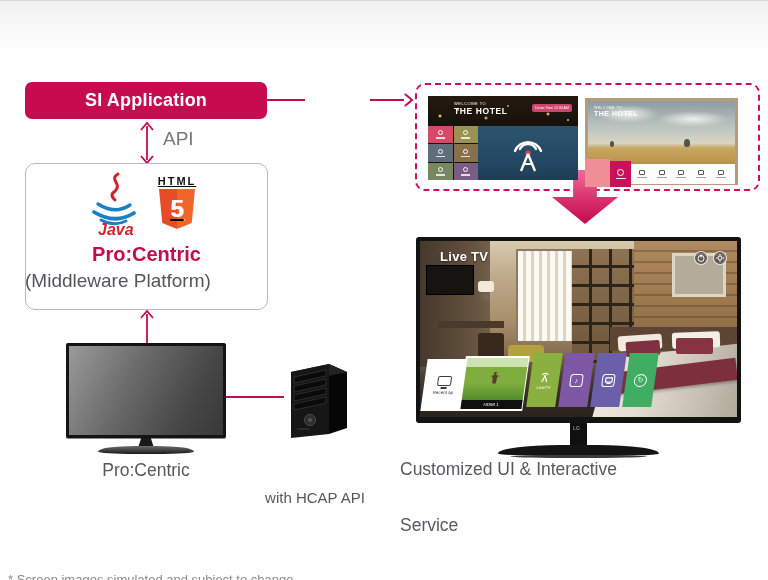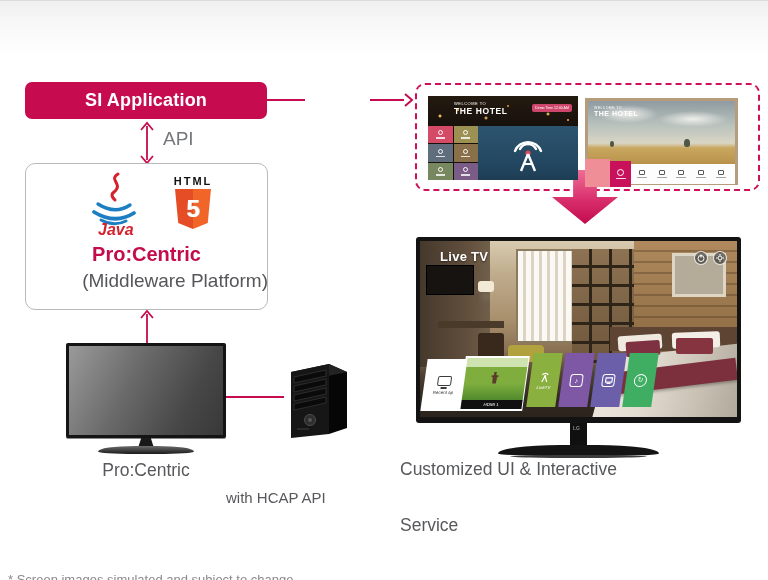--- a/index.html
+++ b/index.html
@@ -15,31 +15,31 @@
   
   .node-btn { background:#c60b4f; color:#fff; font-weight:bold; font-size:18px;
     display:flex; align-items:center; justify-content:center; border-radius:7px; letter-spacing:.2px; }
   .conn-h { background:#c60b4f; height:2px; }
 
   
   .mw-box { left:25px; top:163px; width:243px; height:147px; background:#fff;
     border:1px solid #b9b9b9; border-radius:10px; }
   .mw-title { left:25px; top:243px; width:243px; text-align:center; font-weight:bold;
     font-size:20px; color:#c20c4b; }
-  .mw-sub { left:25px; top:270px; width:243px; text-align:right; font-size:19px; color:#55565a; }
+  .mw-sub { left:25px; top:270px; width:243px; text-align:left; font-size:19px; color:#55565a; }
   .html-word { font-weight:bold; font-size:11px; letter-spacing:2px; color:#111; text-align:center; }
   .html-shield { width:36px; height:40px; margin:2px auto 0;
     background:linear-gradient(90deg,#e44d26 0 50%,#f16529 50% 100%);
     clip-path:polygon(0 0,100% 0,91% 85%,50% 100%,9% 85%);
     display:flex; align-items:center; justify-content:center; }
   .html-five { color:#fff; font-weight:bold; font-size:24px; line-height:1; text-shadow:1px 0 0 #d8d8d8; }
 
   
   .cap { text-align:center; color:#57585b; font-size:17.5px; }
-  .cap-small { color:#57585b; font-size:15px; }
+  .cap-small { text-align:center; color:#57585b; font-size:15px; }
 
   
   .tvl { left:66px; top:343px; width:160px; height:95px; background:#141414; padding:3px;
     border-radius:2px; box-shadow:0 1px 0 #8b8b8b; }
   .tvl-screen { width:100%; height:100%;
     background:linear-gradient(118deg,#9a9a9a 0%,#6a6a6a 40%,#474747 75%,#383838 100%); }
   .tvl-neck { left:138px; top:438px; width:16px; height:10px; background:#191919;
     clip-path:polygon(20% 0,80% 0,100% 100%,0 100%); }
   .tvl-base { left:98px; top:446px; width:96px; height:8px;
     background:linear-gradient(180deg,#6d6d6d,#1a1a1a);
@@ -196,21 +196,21 @@
   <div class="abs" style="left:163px;top:128px;font-size:19px;color:#76777b;">API</div>
 
   <div class="abs mw-box"></div>
   <svg class="abs" style="left:88px;top:171px;" width="54" height="66">
     <path d="M30 3 C20 9 36 13 26 21 C22 24 25 27 27 29" fill="none" stroke="#d3212d" stroke-width="3" stroke-linecap="round"></path>
     <path d="M10 33 q17 11 32 1" fill="none" stroke="#1d7ec2" stroke-width="3.4" stroke-linecap="round"></path>
     <path d="M6 41 q21 13 40 1" fill="none" stroke="#1d7ec2" stroke-width="3.8" stroke-linecap="round"></path>
     <path d="M13 49 q13 7 25 1" fill="none" stroke="#1d7ec2" stroke-width="3" stroke-linecap="round"></path>
     <text x="10" y="64" font-family="Liberation Sans, sans-serif" font-weight="bold" font-style="italic" font-size="16" fill="#d3212d">Java</text>
   </svg>
-  <div class="abs" style="left:168px;top:175px;width:50px;">
+  <div class="abs" style="left:152px;top:175px;width:50px;text-decoration:underline;">
     <div class="html-word">HTML</div>
     <div class="html-shield">
       <span class="html-five">5</span>
     </div>
   </div>
   <div class="abs mw-title">Pro:Centric</div>
   <div class="abs mw-sub">(Middleware Platform)</div>
 
   <svg class="abs" style="left:138px;top:310px;" width="18" height="35">
     <line x1="9" y1="4" x2="9" y2="34" stroke="#c60b4f" stroke-width="1.8"></line>

